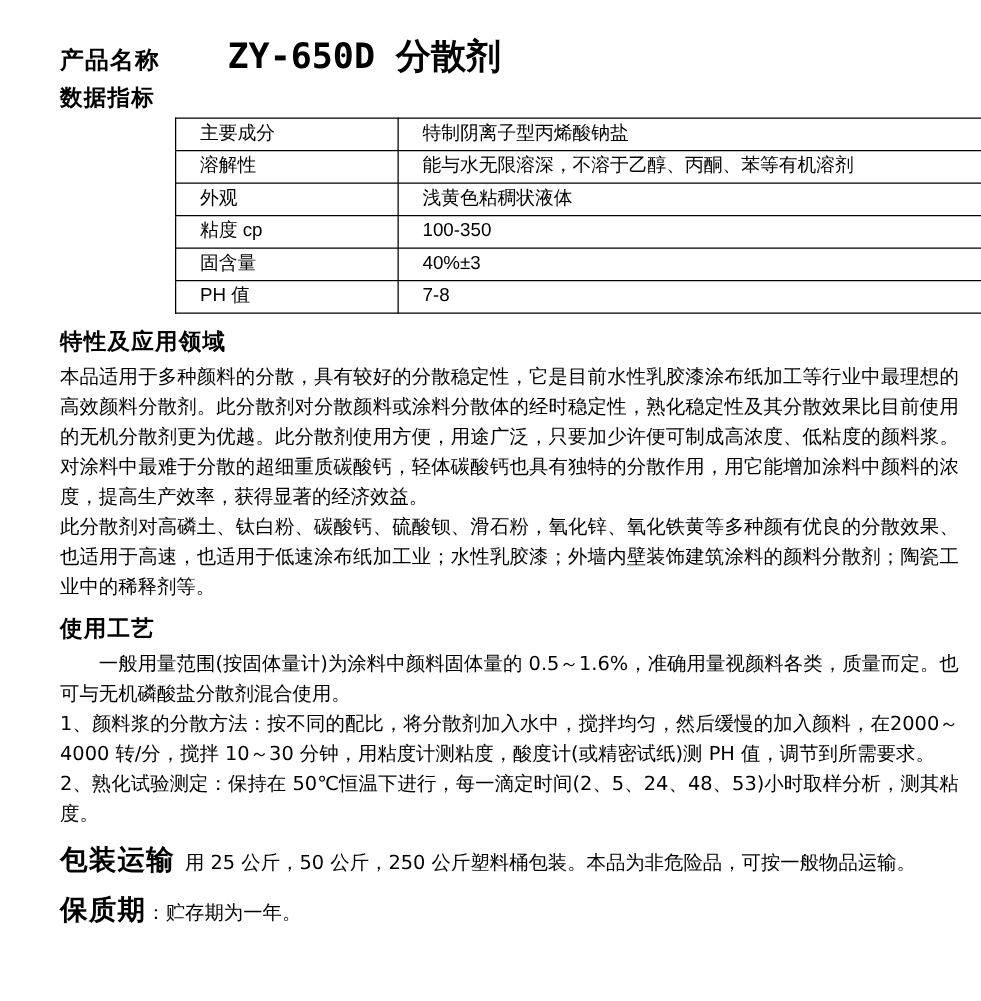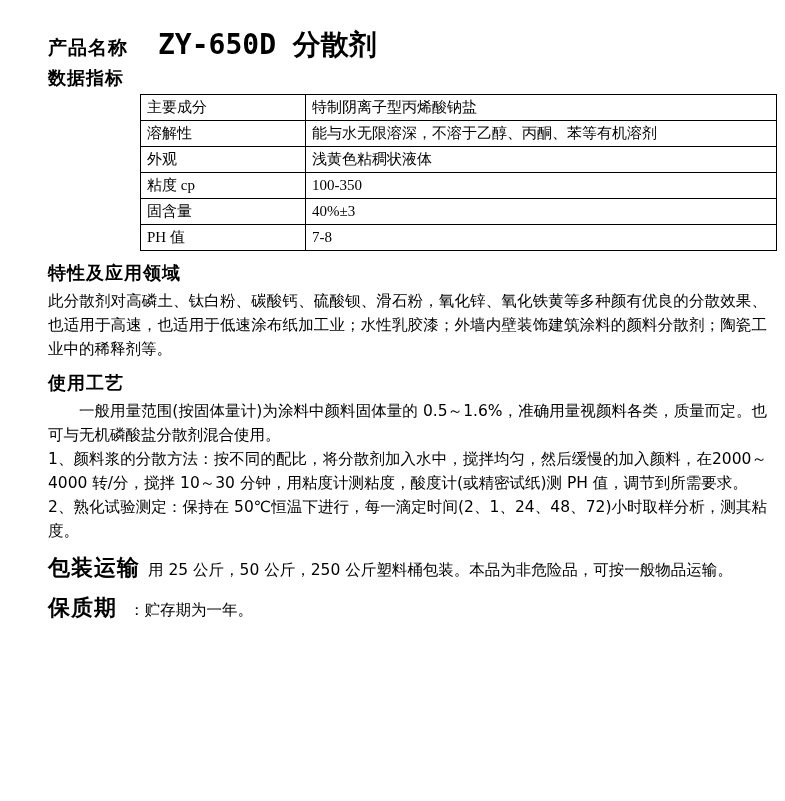--- a/index.html
+++ b/index.html
@@ -20,20 +20,21 @@
     height: 801px;
     box-sizing: border-box;
     padding: 20px 18px 0 48px;
   }
 
   
   .title-row {
     display: flex;
     align-items: baseline;
     margin-top: 6px;
+    gap: 24px;
   }
   .product-name-label {
     font-size: 19px;
     font-weight: bold;
     letter-spacing: 1px;
     white-space: nowrap;
     font-family: "DejaVu Serif", "Liberation Serif", serif;
   }
   .product-title {
     font-size: 28px;
@@ -56,23 +57,23 @@
   table.spec {
     border-collapse: collapse;
     margin-left: 92px;
     width: 610px;
     table-layout: fixed;
   }
   table.spec td {
     border: 1px solid #000000;
     font-size: 15px;
     line-height: 18px;
-    padding: 3px 6px 4px 6px;
+    padding: 3px 6px 4px 19px;
     vertical-align: middle;
-    font-family: Liberation Serif, serif;
+    font-family: Liberation Sans, sans-serif;
   }
   table.spec td.k { width: 152px; }
   table.spec td.v { width: 458px; }
   .mono { font-family: "DejaVu Sans Mono", "Liberation Mono", monospace; font-size: 14px; }
 
   
   .head2 {
     font-size: 18px;
     font-weight: bold;
     font-family: "DejaVu Serif", "Liberation Serif", serif;
@@ -144,31 +145,32 @@
         <td class="v">40%±3</td>
       </tr>
       <tr>
         <td class="k">PH 值</td>
         <td class="v mono">7-8</td>
       </tr>
     </tbody>
   </table>
 
   <div class="head2">特性及应用领域</div>
+  <p class="body">本品适用于多种颜料的分散，具有较好的分散稳定性，它是目前水性乳胶漆涂布纸加工等行业中最理想的高效颜料分散剂。此分散剂对分散颜料或涂料分散体的经时稳定性，熟化稳定性及其分散效果比目前使用的无机分散剂更为优越。此分散剂使用方便，用途广泛，只要加少许便可制成高浓度、低粘度的颜料浆。对涂料中最难于分散的超细重质碳酸钙，轻体碳酸钙也具有独特的分散作用，用它能增加涂料中颜料的浓度，提高生产效率，获得显著的经济效益。</p>
   <p class="body">此分散剂对高磷土、钛白粉、碳酸钙、硫酸钡、滑石粉，氧化锌、氧化铁黄等多种颜有优良的分散效果、也适用于高速，也适用于低速涂布纸加工业；水性乳胶漆；外墙内壁装饰建筑涂料的颜料分散剂；陶瓷工业中的稀释剂等。</p>
 
   <div class="head2">使用工艺</div>
   <p class="body indent">一般用量范围(按固体量计)为涂料中颜料固体量的 0.5～1.6%，准确用量视颜料各类，质量而定。也可与无机磷酸盐分散剂混合使用。</p>
   <p class="body">1、颜料浆的分散方法：按不同的配比，将分散剂加入水中，搅拌均匀，然后缓慢的加入颜料，在2000～4000 转/分，搅拌 10～30 分钟，用粘度计测粘度，酸度计(或精密试纸)测 PH 值，调节到所需要求。</p>
-  <p class="body">2、熟化试验测定：保持在 50℃恒温下进行，每一滴定时间(2、1、24、48、72)小时取样分析，测其粘度。</p>
+  <p class="body">2、熟化试验测定：保持在 50℃恒温下进行，每一滴定时间(2、5、24、48、53)小时取样分析，测其粘度。</p>
 
   <div class="inline-block">
     <span class="inline-head">包装运输</span>
     <span class="inline-text">用 25 公斤，50 公斤，250 公斤塑料桶包装。本品为非危险品，可按一般物品运输。</span>
   </div>
 
 
   <div class="inline-block">
     <span class="inline-head">保质期</span>
-    <span class="inline-text" style="margin-left:12px">：贮存期为一年。</span>
+    <span class="inline-text" style="margin-left:0">：贮存期为一年。</span>
   </div>
 
 </div>
 
 </body></html>

